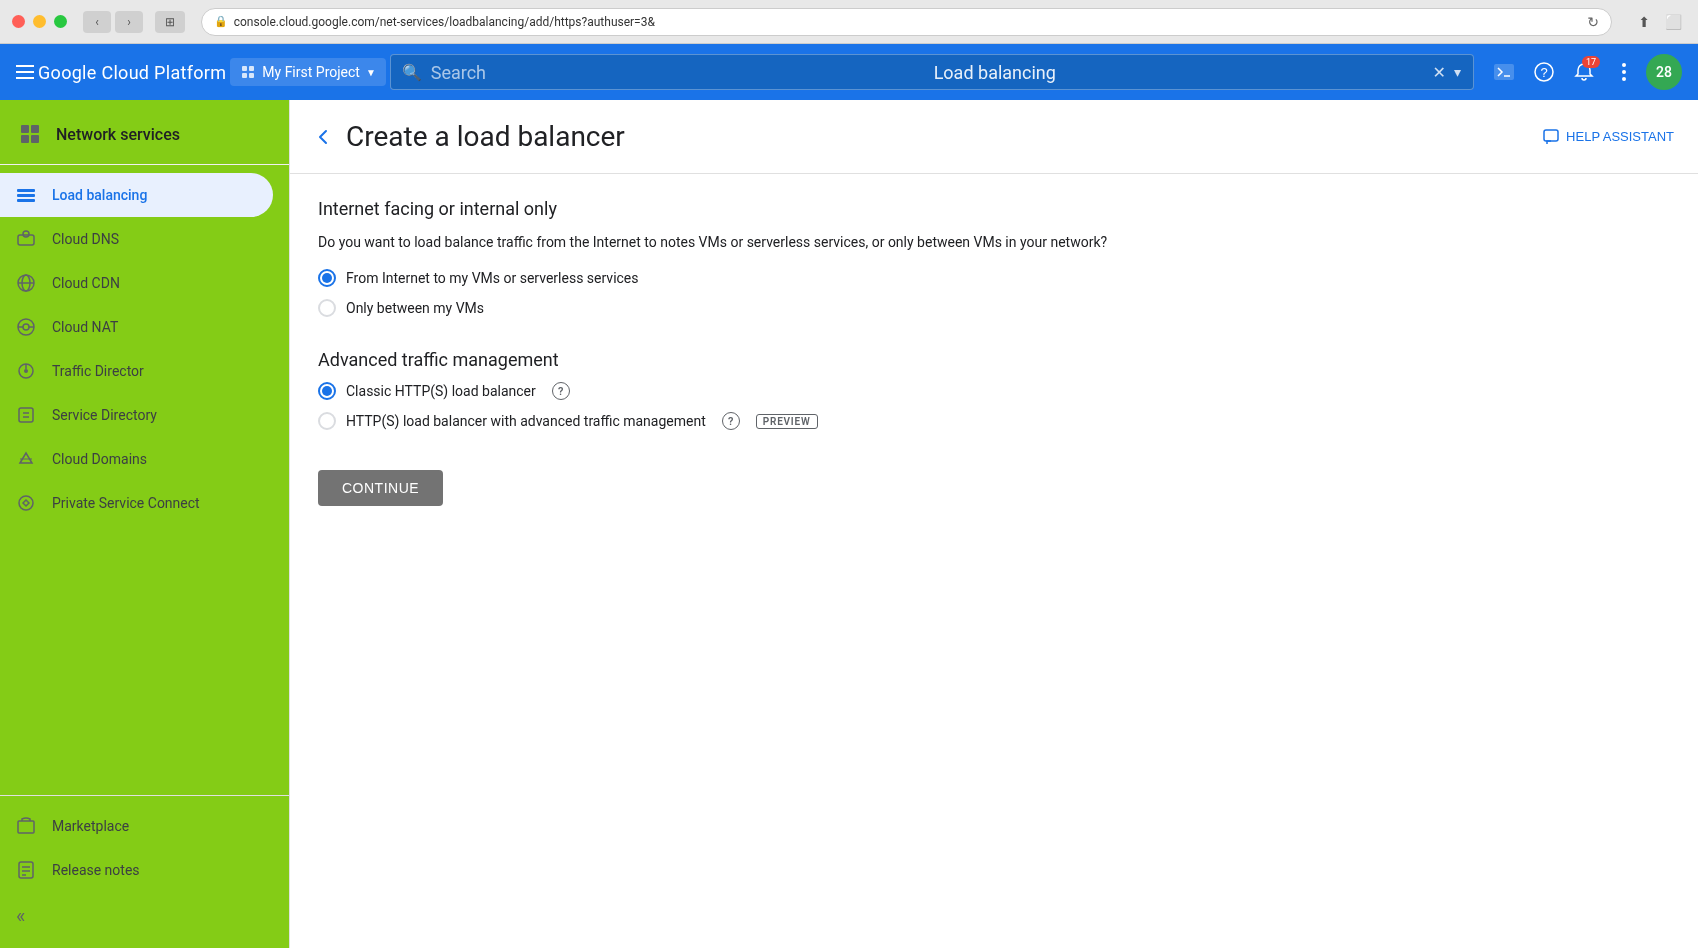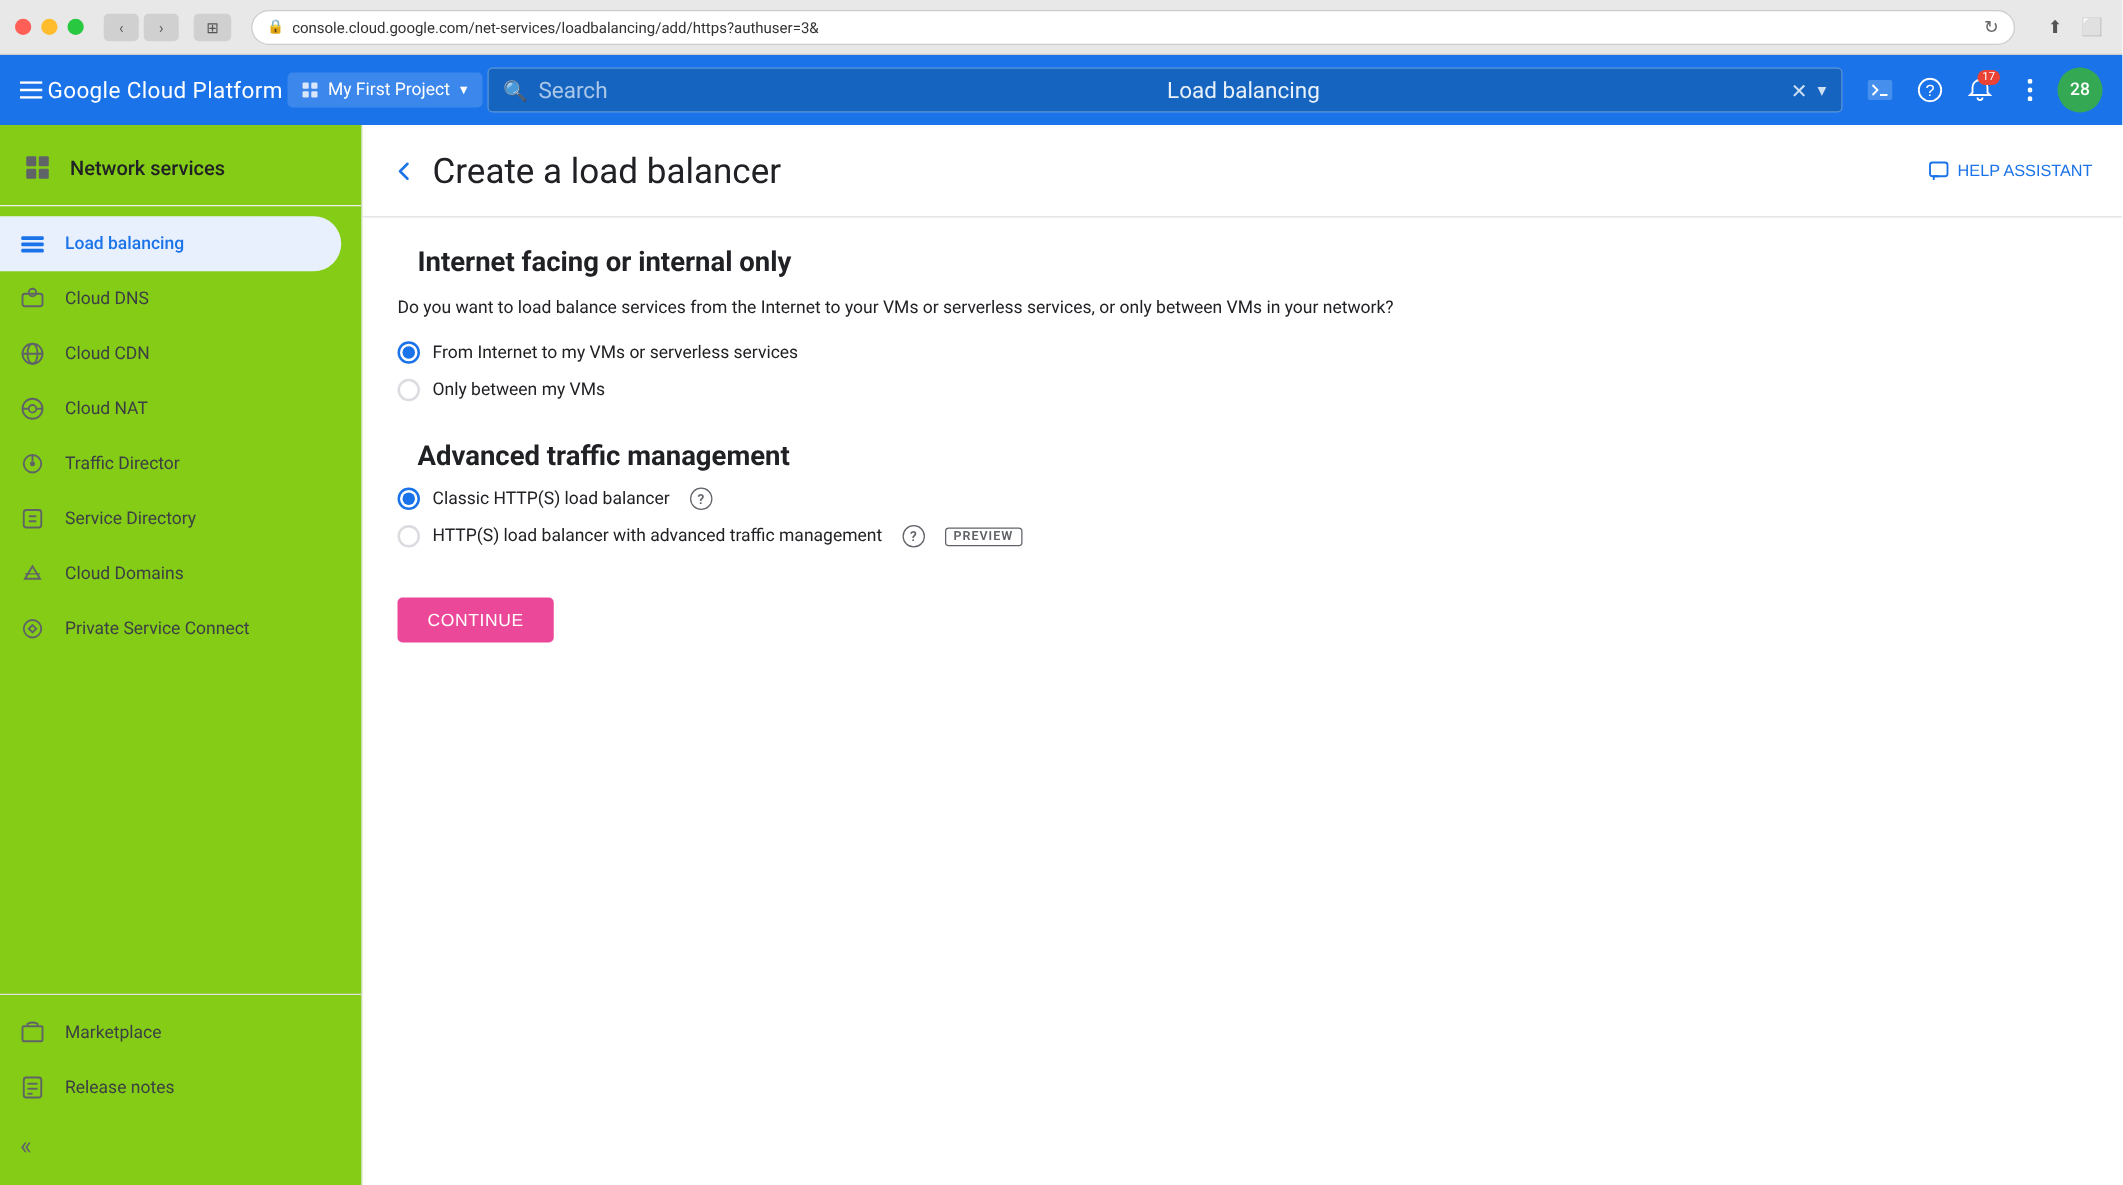--- a/index.html
+++ b/index.html
@@ -145,21 +145,21 @@
     .help-assistant-btn {
       display: flex; align-items: center; gap: 6px;
       color: #1a73e8; font-size: 13px; font-weight: 500; cursor: pointer;
       border: none; background: none;
     }
 
     .page-body { padding: 24px 28px; }
     .page-intro { color: #5f6368; font-size: 14px; margin-bottom: 28px; line-height: 1.5; }
 
     .section { margin-bottom: 32px; }
-    .section-title { font-size: 22px; color: #202124; font-weight: 700; margin-bottom: 12px; margin-left: 16px; }
+    .section-title { font-size: 18px; color: #202124; font-weight: 400; margin-bottom: 12px; }
     .section-question { font-size: 14px; color: #202124; margin-bottom: 16px; line-height: 1.6; }
 
     .radio-group { display: flex; flex-direction: column; gap: 12px; }
     .radio-item { display: flex; align-items: center; gap: 10px; cursor: pointer; }
     .radio-circle {
       width: 18px; height: 18px; border-radius: 50%;
       border: 2px solid #dadce0; flex-shrink: 0;
       display: flex; align-items: center; justify-content: center;
     }
     .radio-circle.selected { border-color: #1a73e8; }
@@ -178,21 +178,21 @@
 
     .help-icon {
       display: inline-flex; align-items: center; justify-content: center;
       width: 18px; height: 18px; border-radius: 50%;
       border: 1px solid #5f6368; color: #5f6368;
       font-size: 11px; font-weight: 600; cursor: pointer; margin-left: 6px;
       vertical-align: middle;
     }
 
     .continue-btn {
-      background: #ec4899; color: white; border: none;
+      background: #737373; color: white; border: none;
       padding: 10px 24px; border-radius: 4px;
       font-size: 14px; font-weight: 500; cursor: pointer;
       letter-spacing: 0.5px; margin-top: 8px;
     }
 
     
     svg { display: block; }
   </style>
 </head>
 <body>
@@ -426,21 +426,21 @@
         </svg>
         <span>HELP ASSISTANT</span>
       </button>
     </div>
 
     <div class="page-body">
 
       
       <div class="section">
         <h2 class="section-title">Internet facing or internal only</h2>
-        <p class="section-question">Do you want to load balance services from the Internet to your VMs or serverless services,
+        <p class="section-question">Do you want to load balance traffic from the Internet to notes VMs or serverless services,
 or only between VMs in your network?</p>
         <div class="radio-group">
 
           <label class="radio-item">
             <div class="radio-circle selected"></div>
             <span class="radio-label">From Internet to my VMs or serverless services</span>
           </label>
 
           <label class="radio-item">
             <div class="radio-circle"></div>

